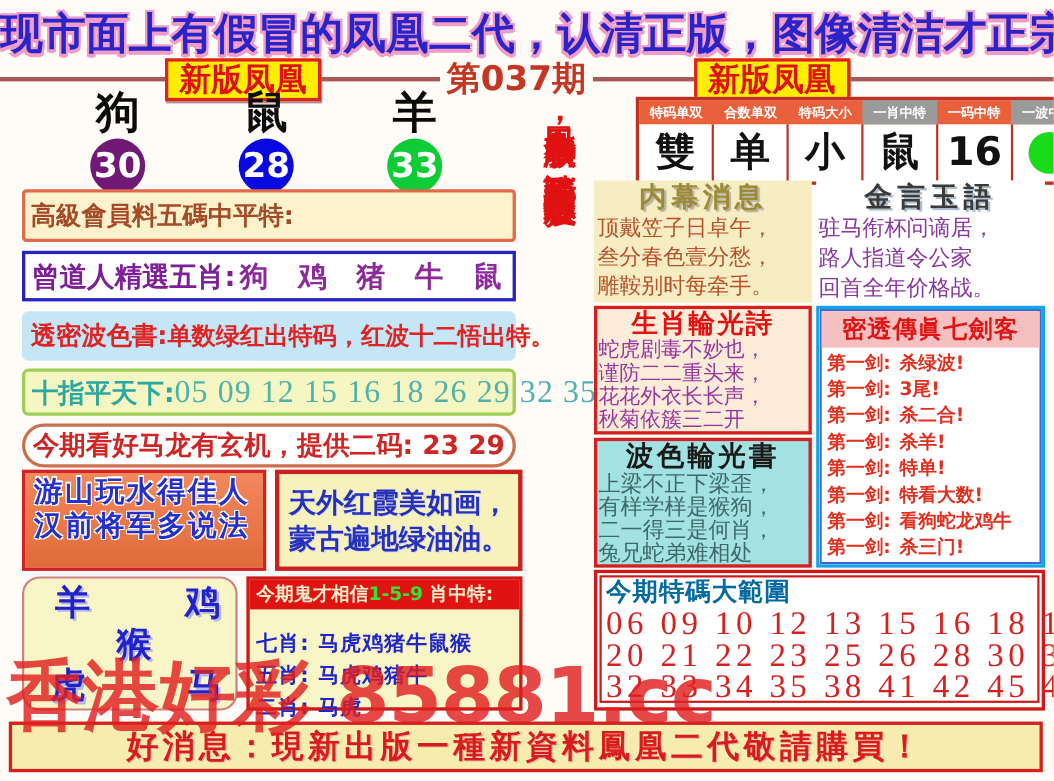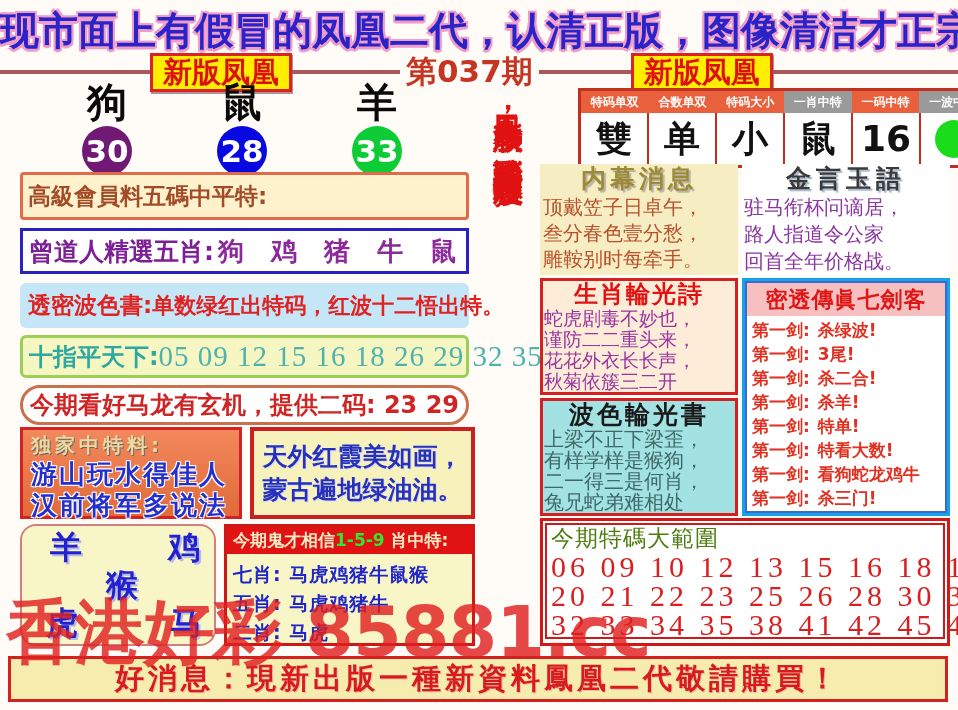--- a/index.html
+++ b/index.html
@@ -71,21 +71,21 @@
   .poem-line{color:#2530bb;font-weight:bold;font-size:25px;line-height:33px;white-space:nowrap;
     text-shadow:1px 1px 0 #d8d8f8;}
   .box-animalgrid{top:524px;width:196px;height:122px;background:#f8f6c6;border:2px solid #d08080;border-radius:16px;}
   .ag{position:absolute;color:#2222cc;font-weight:bold;font-size:32px;text-shadow:2px 2px 0 #b8b8e8;}
   .ag0{left:28px;top:0px;} .ag1{left:146px;top:0px;} .ag2{left:84px;top:38px;}
   .ag3{left:24px;top:76px;} .ag4{left:148px;top:76px;}
   .box-ghost{left:224px;top:524px;width:251px;height:122px;border:3px solid #cc1818;background:#f8f6c6;}
   .ghost-header{background:#e01212;height:27px;line-height:27px;padding-left:6px;font-size:17px;
     font-weight:bold;color:#f5ecc8;white-space:nowrap;}
   .ghost-header .hl{color:#2fe82f;}
-  .ghost-body{padding:6px 6px;}
+  .ghost-body{padding:17px 6px;}
   .ghost-row{color:#2026c8;font-weight:bold;font-size:19px;line-height:29px;white-space:nowrap;letter-spacing:1px;}
 
   
   .box-insider{position:absolute;left:540px;top:164px;width:198px;height:111px;background:#f6edc2;box-sizing:border-box;}
   .insider-title{color:#9b8b35;font-size:25px;font-weight:bold;text-align:center;letter-spacing:4px;
     text-shadow:2px 2px 1px #b8b0a8;line-height:30px;}
   .insider-line{color:#b8502c;font-size:20px;line-height:26px;padding-left:3px;white-space:nowrap;}
   .box-golden{position:absolute;left:742px;top:164px;width:208px;height:111px;background:#fff;box-sizing:border-box;}
   .golden-title{color:#3a3a3a;font-size:25px;font-weight:bold;text-align:center;letter-spacing:5px;
     text-shadow:2px 2px 1px #a8b8c8;line-height:30px;}
@@ -102,21 +102,21 @@
   
   .box-swords{position:absolute;left:742px;top:278px;width:208px;height:238px;background:#fff;
     border:3px solid #0ea5e9;box-shadow:inset 0 0 0 2px #4466cc;box-sizing:border-box;}
   .swords-title{background:#f6c0c0;color:#e01515;font-weight:bold;font-size:22px;text-align:center;
     height:33px;line-height:33px;letter-spacing:1px;margin:2px;white-space:nowrap;}
   .sword-row{color:#e03020;font-size:17px;font-weight:bold;line-height:24px;padding-left:7px;white-space:nowrap;}
   .sword-row .sv{margin-left:8px;}
   .box-range{position:absolute;left:540px;top:518px;width:410px;height:128px;border:3px solid #d01818;
     background:#fff;box-sizing:border-box;padding:2px;}
   .range-inner{border:2px solid #d01818;height:116px;padding:0 4px;box-sizing:border-box;}
-  .range-title{color:#4d7c0f;font-weight:normal;font-size:23px;line-height:27px;letter-spacing:1px;white-space:nowrap;}
+  .range-title{color:#0369a1;font-weight:bold;font-size:23px;line-height:27px;letter-spacing:1px;white-space:nowrap;}
   .range-row{color:#d82020;font-size:30px;font-family:"Liberation Serif",serif;line-height:29px;
     letter-spacing:4px;white-space:nowrap;}
 
   
   .watermark{position:absolute;left:6px;top:586px;width:952px;font-size:70px;font-weight:bold;
     color:rgba(224,32,32,0.82);white-space:nowrap;z-index:50;letter-spacing:-1px;}
   .bottom-banner{position:absolute;left:8px;top:656px;width:940px;height:46px;background:#f6ecae;
     border:3px solid #d42020;box-sizing:border-box;text-align:center;font-size:29px;font-weight:bold;
     color:#d81c1c;line-height:38px;letter-spacing:4px;white-space:nowrap;z-index:40;
     text-shadow:1px 1px 0 #f0b8a8;}
@@ -191,21 +191,20 @@
   </div>
 
   <div class="lbox box-ten">
     <span class="ten-label">十指平天下:</span>
     <span class="ten-val">05 09 12 15 16 18 26 29 32 35</span>
   </div>
 
   <div class="lbox box-twocodes">今期看好马龙有玄机，提供二码: 23 29</div>
 
   <div class="lbox box-exclusive">
-    <div class="excl-label">独家中特料:</div>
     <div class="excl-line">游山玩水得佳人</div>
     <div class="excl-line">汉前将军多说法</div>
   </div>
 
   <div class="lbox box-poem">
     <div class="poem-line">天外红霞美如画，</div>
     <div class="poem-line">蒙古遍地绿油油。</div>
   </div>
 
   <div class="lbox box-animalgrid">

